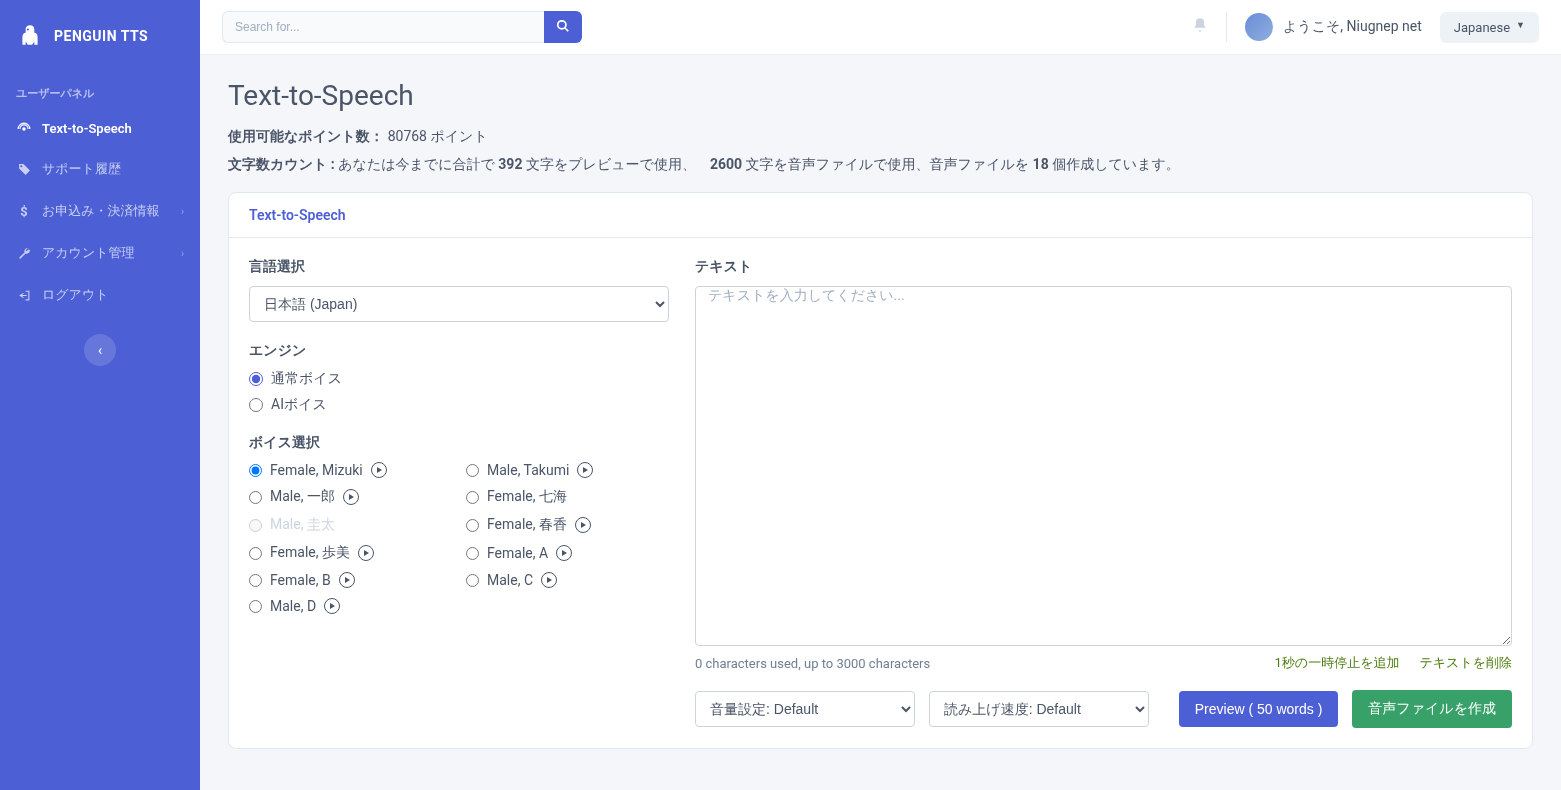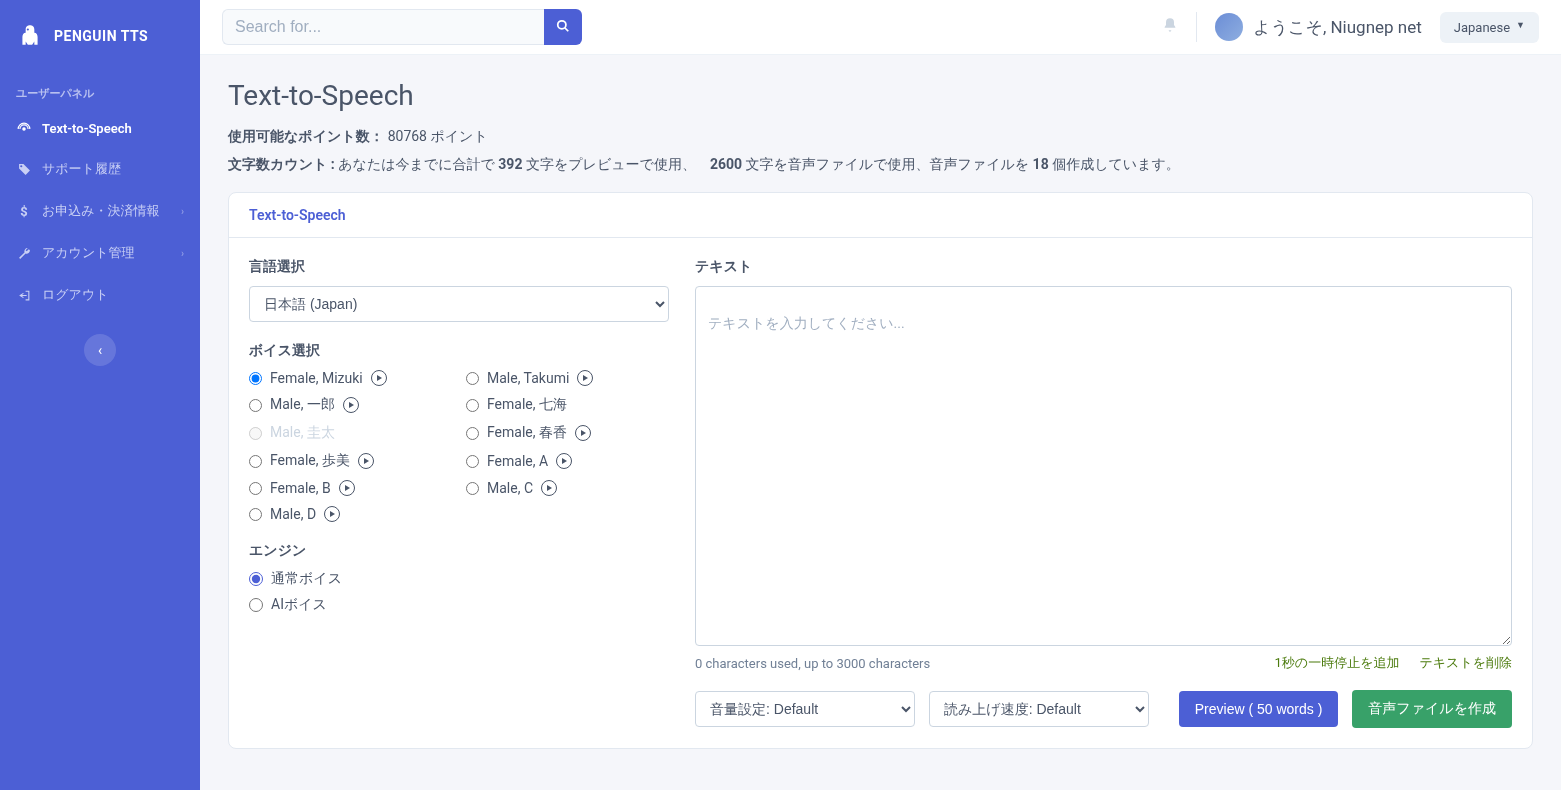--- a/index.html
+++ b/index.html
@@ -10,29 +10,29 @@
 .logo-text{font-weight:700;letter-spacing:.5px;font-size:14px}
 .panel-label{font-size:11px;color:#b8c0f0;padding:14px 16px 8px;font-weight:600}
 .nav-item{display:flex;align-items:center;gap:10px;padding:12px 16px;color:#c9d0f5;font-size:13px;cursor:pointer}
 .nav-item.active{color:#fff;font-weight:600}
 .nav-item .chev{margin-left:auto;font-size:10px;color:#9aa5e8}
 .nav-icon{width:16px;display:flex;justify-content:center;font-size:13px}
 .collapse-btn{width:32px;height:32px;border-radius:50%;background:rgba(255,255,255,.15);color:#fff;display:flex;align-items:center;justify-content:center;margin:18px auto;cursor:pointer}
 .main{margin-left:200px;height:100%}
 .topbar{height:55px;background:#fff;display:flex;align-items:center;padding:0 22px;gap:14px;border-bottom:1px solid #edf2f7}
 .search-wrap{display:flex;flex:0 0 360px}
-.search-input{flex:1;border:1px solid #e2e8f0;border-right:none;border-radius:6px 0 0 6px;padding:8px 12px;font-size:16px;background:#f8fafc;color:#8b5cf6}
+.search-input{flex:1;border:1px solid #e2e8f0;border-right:none;border-radius:6px 0 0 6px;padding:8px 12px;font-size:12px;background:#f8fafc;color:#8b5cf6}
 .search-input::placeholder{color:#a0aec0}
 .search-btn{width:38px;background:#4c5fd5;border:none;border-radius:0 6px 6px 0;color:#fff;cursor:pointer;display:flex;align-items:center;justify-content:center}
 .topbar-right{margin-left:auto;display:flex;align-items:center;gap:18px}
 .bell{color:#cbd5e0;font-size:16px;cursor:pointer}
 .divider{width:1px;height:30px;background:#e2e8f0}
 .user-area{display:flex;align-items:center;gap:10px;cursor:pointer}
 .avatar{width:28px;height:28px;border-radius:50%;background:linear-gradient(135deg,#6b8dd6,#8eaee0)}
-.welcome{color:#4a5568;font-size:17px}
+.welcome{color:#4a5568;font-size:14px}
 .lang-select{background:#edf2f7;border:none;border-radius:6px;padding:8px 14px;color:#4a5568;cursor:pointer;display:flex;gap:6px;font-size:13px}
 .lang-select .caret{font-size:9px}
 .content{padding:24px 28px}
 .page-title{font-size:28px;font-weight:400;color:#4a5568;margin-bottom:16px}
 .info-line{font-size:14px;color:#4a5568;margin-bottom:10px}
 .info-line b{font-weight:700}
 .info-value{margin-left:4px}
 .card{background:#fff;border-radius:8px;border:1px solid #e2e8f0;margin-top:18px}
 .card-header{padding:14px 20px;border-bottom:1px solid #e2e8f0;color:#4c5fd5;font-weight:600;font-size:14px}
 .card-body{padding:20px;display:flex;gap:26px}
@@ -41,21 +41,21 @@
 .form-label{font-weight:700;color:#4a5568;margin-bottom:10px;display:block;font-size:14px}
 .form-select{width:100%;padding:8px 10px;border:1px solid #cbd5e0;border-radius:4px;font-size:14px;color:#4a5568;background:#fff;cursor:pointer}
 .section{margin-bottom:20px}
 .radio-line{display:flex;align-items:center;gap:8px;margin-bottom:8px;color:#4a5568;cursor:pointer}
 .radio-line input[type=radio]{accent-color:#4c5fd5;width:14px;height:14px}
 .voice-grid{display:grid;grid-template-columns:1fr 1fr;gap:10px 14px}
 .voice-item{display:flex;align-items:center;gap:8px;color:#4a5568}
 .voice-item.disabled{color:#cbd5e0}
 .play-icon{width:16px;height:16px;border:1.5px solid currentColor;border-radius:50%;display:inline-flex;align-items:center;justify-content:center;font-size:8px;cursor:pointer;flex-shrink:0}
 .play-icon::before{content:"";border-left:5px solid currentColor;border-top:3px solid transparent;border-bottom:3px solid transparent;margin-left:1px}
-.textarea{width:100%;min-height:360px;border:1px solid #cbd5e0;border-radius:4px;padding:28px 12px;font-size:14px;color:#1d4ed8;resize:vertical;font-family:inherit}
+.textarea{width:100%;min-height:360px;border:1px solid #cbd5e0;border-radius:4px;padding:0 12px;font-size:14px;color:#1d4ed8;resize:vertical;font-family:inherit}
 .textarea::placeholder{color:#a0aec0}
 .ta-info{display:flex;justify-content:space-between;align-items:center;margin-top:8px;font-size:13px;color:#718096}
 .ta-links{display:flex;gap:20px}
 .ta-links a{color:#4d7c0f;cursor:pointer;text-decoration:none}
 .controls-row{display:flex;gap:14px;margin-top:18px;align-items:center}
 .small-select{padding:8px 10px;border:1px solid #cbd5e0;border-radius:4px;font-size:14px;color:#4a5568;background:#fff;cursor:pointer;min-width:220px}
 .spacer{flex:1}
 .btn{border:none;border-radius:4px;padding:10px 16px;font-size:14px;cursor:pointer;color:#fff}
 .btn-preview{background:#4c5fd5}
 .btn-create{background:#38a169}
@@ -165,87 +165,87 @@
       <div class="card-header">Text-to-Speech</div>
       <div class="card-body">
         <div class="left-col">
           <div class="section">
             <label class="form-label">言語選択</label>
             <select class="form-select">
               <option>日本語 (Japan)</option>
             </select>
           </div>
           <div class="section">
-            <label class="form-label">ボイス選択</label>
-            <div class="voice-grid" id="voice-grid">
-                <label class="voice-item">
-                  <input type="radio" name="voice" checked="" style="">
-                  <span>Female, Mizuki</span>
-                  <span class="play-icon"></span>
-                </label>
-                <label class="voice-item">
-                  <input type="radio" name="voice" style="">
-                  <span>Male, Takumi</span>
-                  <span class="play-icon"></span>
-                </label>
-                <label class="voice-item">
-                  <input type="radio" name="voice" style="">
-                  <span>Male, 一郎</span>
-                  <span class="play-icon"></span>
-                </label>
-                <label class="voice-item">
-                  <input type="radio" name="voice" style="">
-                  <span>Female, 七海</span>
-                </label>
-                <label class="voice-item disabled">
-                  <input type="radio" name="voice" disabled="" style="">
-                  <span>Male, 圭太</span>
-                </label>
-                <label class="voice-item">
-                  <input type="radio" name="voice" style="">
-                  <span>Female, 春香</span>
-                  <span class="play-icon"></span>
-                </label>
-                <label class="voice-item">
-                  <input type="radio" name="voice" style="">
-                  <span>Female, 歩美</span>
-                  <span class="play-icon"></span>
-                </label>
-                <label class="voice-item">
-                  <input type="radio" name="voice" style="">
-                  <span>Female, A</span>
-                  <span class="play-icon"></span>
-                </label>
-                <label class="voice-item">
-                  <input type="radio" name="voice" style="">
-                  <span>Female, B</span>
-                  <span class="play-icon"></span>
-                </label>
-                <label class="voice-item">
-                  <input type="radio" name="voice" style="">
-                  <span>Male, C</span>
-                  <span class="play-icon"></span>
-                </label>
-                <label class="voice-item">
-                  <input type="radio" name="voice" style="">
-                  <span>Male, D</span>
-                  <span class="play-icon"></span>
-                </label>
-              </div>
-          </div>
-          <div class="section">
             <label class="form-label">エンジン</label>
             <div id="engine-options">
                 <label class="radio-line">
                   <input type="radio" name="engine" checked="" style="">
                   <span>通常ボイス</span>
                 </label>
                 <label class="radio-line">
                   <input type="radio" name="engine" style="">
                   <span>AIボイス</span>
+                </label>
+              </div>
+          </div>
+          <div class="section">
+            <label class="form-label">ボイス選択</label>
+            <div class="voice-grid" id="voice-grid">
+                <label class="voice-item">
+                  <input type="radio" name="voice" checked="" style="">
+                  <span>Female, Mizuki</span>
+                  <span class="play-icon"></span>
+                </label>
+                <label class="voice-item">
+                  <input type="radio" name="voice" style="">
+                  <span>Male, Takumi</span>
+                  <span class="play-icon"></span>
+                </label>
+                <label class="voice-item">
+                  <input type="radio" name="voice" style="">
+                  <span>Male, 一郎</span>
+                  <span class="play-icon"></span>
+                </label>
+                <label class="voice-item">
+                  <input type="radio" name="voice" style="">
+                  <span>Female, 七海</span>
+                </label>
+                <label class="voice-item disabled">
+                  <input type="radio" name="voice" disabled="" style="">
+                  <span>Male, 圭太</span>
+                </label>
+                <label class="voice-item">
+                  <input type="radio" name="voice" style="">
+                  <span>Female, 春香</span>
+                  <span class="play-icon"></span>
+                </label>
+                <label class="voice-item">
+                  <input type="radio" name="voice" style="">
+                  <span>Female, 歩美</span>
+                  <span class="play-icon"></span>
+                </label>
+                <label class="voice-item">
+                  <input type="radio" name="voice" style="">
+                  <span>Female, A</span>
+                  <span class="play-icon"></span>
+                </label>
+                <label class="voice-item">
+                  <input type="radio" name="voice" style="">
+                  <span>Female, B</span>
+                  <span class="play-icon"></span>
+                </label>
+                <label class="voice-item">
+                  <input type="radio" name="voice" style="">
+                  <span>Male, C</span>
+                  <span class="play-icon"></span>
+                </label>
+                <label class="voice-item">
+                  <input type="radio" name="voice" style="">
+                  <span>Male, D</span>
+                  <span class="play-icon"></span>
                 </label>
               </div>
           </div>
         </div>
 
         <div class="right-col">
           <label class="form-label">テキスト</label>
           <textarea class="textarea" placeholder="テキストを入力してください..." style=""></textarea>
           <div class="ta-info">
             <span>0 characters used, up to 3000 characters</span>

